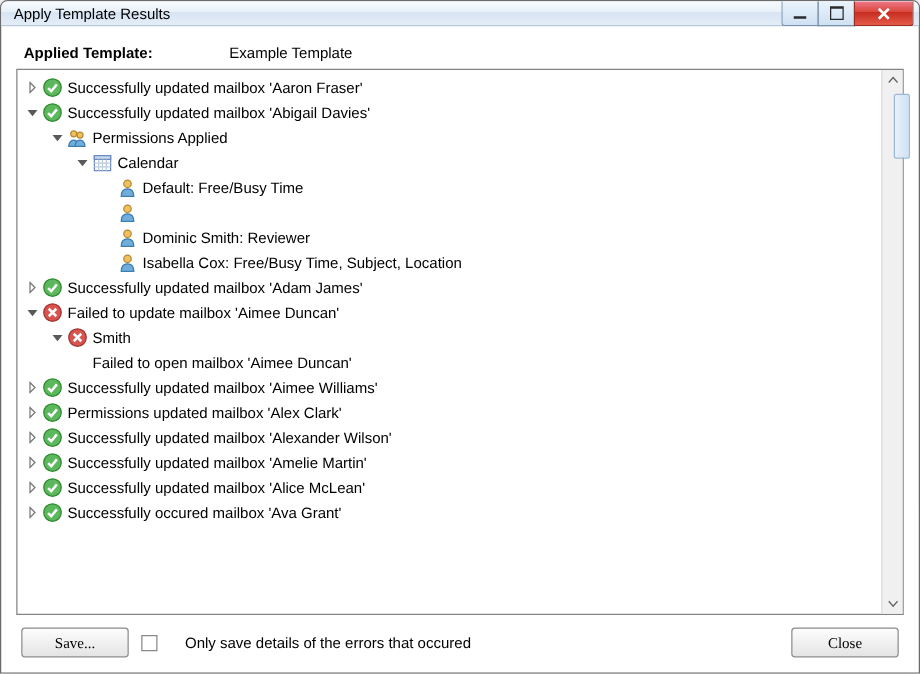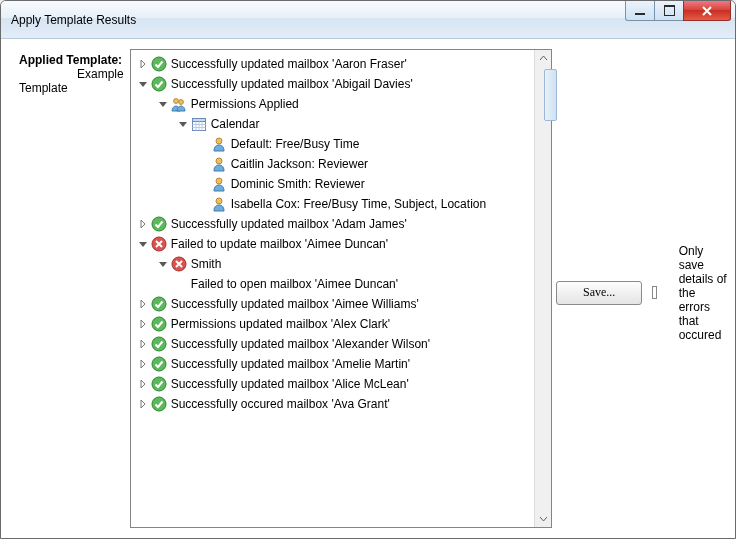--- a/index.html
+++ b/index.html
@@ -1,28 +1,28 @@
 <!DOCTYPE html>
 <html><head>
 <meta charset="utf-8">
 <style>
   * { box-sizing: border-box; }
   html, body { margin:0; padding:0; font-family: "Segoe UI", Tahoma, sans-serif; font-size:12px; background:#fff; }
   .window { width:736px; height:539px; border:1px solid #6a6a6a; border-radius:6px 6px 0 0; overflow:hidden; box-shadow:0 0 12px rgba(0,0,0,.25); display:flex; flex-direction:column; background:#fff; }
-  .titlebar { height:38px; background:linear-gradient(to bottom,#f7fbff 0%, #e8f0f8 45%, #d7e4f2 46%, #e3edf8 100%); display:flex; align-items:center; padding:0 0 0 10px; border-bottom:1px solid #b8c9dc; position:relative; }
+  .titlebar { height:20px; background:linear-gradient(to bottom,#f7fbff 0%, #e8f0f8 45%, #d7e4f2 46%, #e3edf8 100%); display:flex; align-items:center; padding:0 0 0 10px; border-bottom:1px solid #b8c9dc; position:relative; }
   .titlebar .title { color:#000; font-size:12px; }
   .winbtns { position:absolute; right:4px; top:0; display:flex; }
   .winbtn { width:30px; height:20px; border:1px solid #7893ab; border-top:none; margin-left:-1px; background:linear-gradient(to bottom,#eaf3fb,#cfe1f3); display:flex; align-items:center; justify-content:center; cursor:default; }
   .winbtn:first-child { border-bottom-left-radius:3px; }
   .winbtn.min::before { content:""; width:10px; height:2px; background:#2b2b2b; margin-top:6px; }
   .winbtn.max { }
   .winbtn.max::before { content:""; width:9px; height:8px; border:1px solid #2b2b2b; border-top:2px solid #2b2b2b; }
   .winbtn.close { width:48px; background:linear-gradient(to bottom,#e78 0%, #d9473b 45%, #c62c1f 46%, #e45a48 100%); border-color:#9b2d22; border-bottom-right-radius:3px;}
   .winbtn.close svg { stroke:#fff; }
-  .client { flex:1; padding:10px 12px 10px 12px; display:flex; }
+  .client { flex:1; padding:10px 12px 10px 12px; display:flex; flex-direction:column; }
   .header-row { padding:4px 6px 6px 6px; }
   .header-row b { font-weight:bold; }
   .template-name { margin-left:58px; }
   .tree-wrap { flex:1; border:1px solid #848484; background:#fff; position:relative; display:flex;gap:46px; }
   .tree { flex:1; overflow:auto; padding:4px 2px 4px 2px; }
   .scrollbar { width:17px; background:#f0f0f0; border-left:1px solid #dcdcdc; display:flex; flex-direction:column; align-items:center; }
   .sb-arrow { width:15px; height:17px; display:flex; align-items:center; justify-content:center; }
   .sb-track { flex:1; position:relative; }
   .sb-thumb { position:absolute; top:2px; left:1px; width:13px; height:52px; background:linear-gradient(to right,#e9f1fb,#cfe1f3); border:1px solid #9db8d6; border-radius:2px; }
   ul.tree-root, ul.tree-root ul { list-style:none; margin:0; padding:0; }
@@ -151,21 +151,20 @@
                         </li>
                         <li class="node">
                           <div class="row">
                             <span class="twisty none"></span>
                             <span class="ico">
                               <svg width="16" height="16" viewBox="0 0 16 16">
                                 <circle cx="8" cy="5" r="3" fill="#f0c060" stroke="#b88a30"></circle>
                                 <path d="M3 15 C3 10 6 9 8 9 C10 9 13 10 13 15 Z" fill="#6faedb" stroke="#3e7db0"></path>
                               </svg>
                             </span>
-                            <span>Caitlin Jackson: Reviewer</span>
                           </div>
                         </li>
                         <li class="node">
                           <div class="row">
                             <span class="twisty none"></span>
                             <span class="ico">
                               <svg width="16" height="16" viewBox="0 0 16 16">
                                 <circle cx="8" cy="5" r="3" fill="#f0c060" stroke="#b88a30"></circle>
                                 <path d="M3 15 C3 10 6 9 8 9 C10 9 13 10 13 15 Z" fill="#6faedb" stroke="#3e7db0"></path>
                               </svg>

